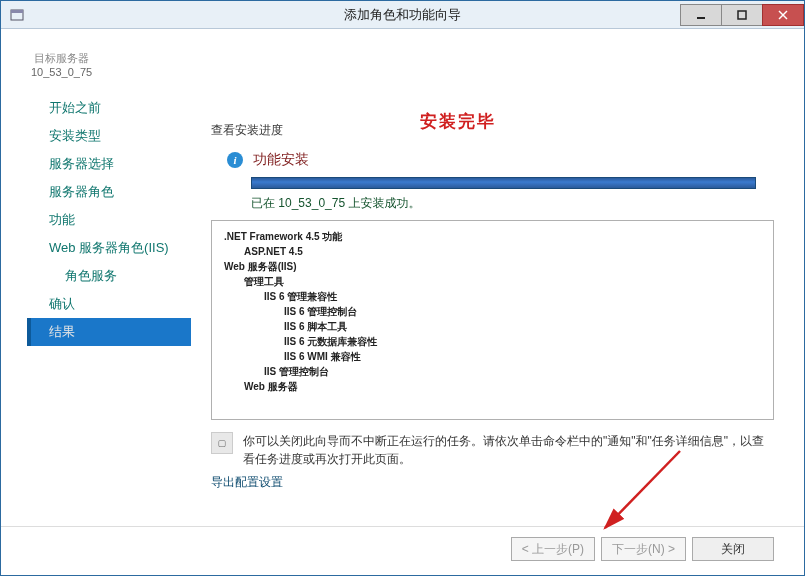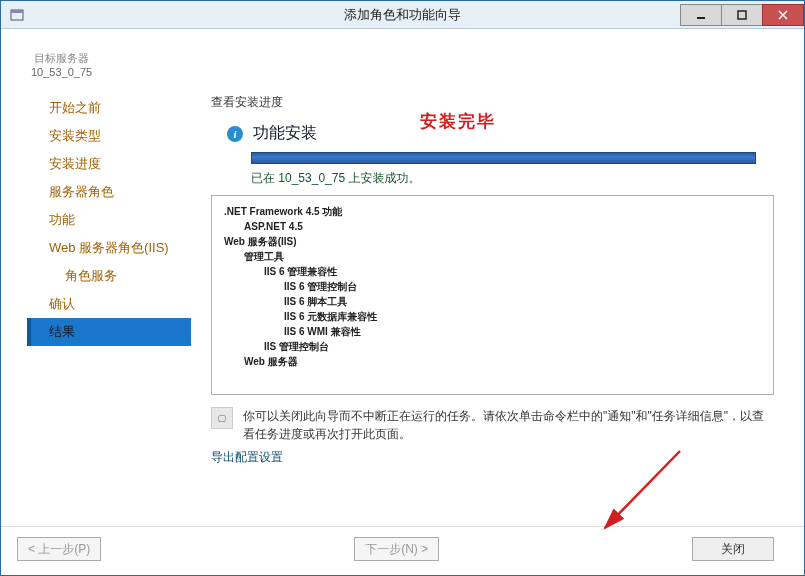--- a/index.html
+++ b/index.html
@@ -12,43 +12,43 @@
 .titlebar-btn { width: 42px; height: 22px; display: flex; align-items: center; justify-content: center; border: 1px solid #888; background: #d8d8d8; margin-left: -1px; cursor: pointer; }
 .titlebar-btn.close { background: #c75050; border-color: #a03030; }
 .titlebar-btn svg { display: block; }
 .content { flex: 1; display: flex; flex-direction: column; background: #fff; }
 .header-row { display: flex; padding: 18px 30px 8px 30px; align-items: flex-start; }
 .page-title { font-size: 26px; color: #1a6bb3; font-weight: 300; flex: 1; letter-spacing: 2px; }
 .server-info { text-align: center; font-size: 11px; color: #666; margin-top: 4px; }
 .server-label { color: #888; }
 .main-row { flex: 1; display: flex; padding: 0 0 0 30px; }
 .sidebar { width: 160px; padding-top: 8px; }
-.sidebar-item { padding: 5px 8px 5px 18px; font-size: 13px; color: #a16207; cursor: default; }
+.sidebar-item { padding: 5px 8px 5px 18px; font-size: 13px; color: #0f766e; cursor: default; }
 .sidebar-item.indent { padding-left: 34px; }
-.sidebar-item.active { background: #1a77c9; color: #0f172a; position: relative; margin-left: -4px; padding-left: 22px; }
+.sidebar-item.active { background: #1a77c9; color: #e5e5e5; position: relative; margin-left: -4px; padding-left: 22px; }
 .sidebar-item.active::before { content: ""; position: absolute; left: 0; top: 0; bottom: 0; width: 4px; background: #0d5a9a; }
 .panel { flex: 1; padding: 8px 30px 0 20px; display: flex; flex-direction: column; }
-.view-label { font-size: 12px; color: #333; margin-bottom: 6px; }
+.view-label { font-size: 12px; color: #333; margin-bottom: 6px; margin-top: 28px; }
 .annotation { color: #d02020; font-size: 17px; font-weight: bold; position: absolute; left: 420px; top: 110px; letter-spacing: 2px; }
 .status-row { display: flex; align-items: center; gap: 10px; padding: 6px 0 4px 16px; }
 .info-icon { width: 16px; height: 16px; border-radius: 50%; background: #2a8dd4; color: #fff; display: flex; align-items: center; justify-content: center; font-style: italic; font-family: Georgia, serif; font-size: 11px; font-weight: bold; flex-shrink: 0; }
-.status-text { font-size: 16px; color: #0f172a; }
+.status-text { font-size: 14px; color: #7f1d1d; }
 .progress-bar { height: 12px; margin: 4px 0 6px 40px; background: linear-gradient(to bottom, #2a5a9a 0%, #3a7acf 40%, #2a5a9a 100%); border: 1px solid #1a4a7a; width: 505px; }
 .success-text { font-size: 12px; color: #14532d; padding-left: 40px; margin-bottom: 8px; }
 .feature-box { border: 1px solid #b0b0b0; padding: 8px 12px; height: 200px; overflow: auto; margin-bottom: 8px; }
 .ft { font-size: 10px; color: #222; line-height: 1.5; }
 .ft.b { font-weight: bold; }
 .ft.l1 { padding-left: 20px; }
 .ft.l2 { padding-left: 40px; }
 .ft.l3 { padding-left: 60px; }
 .note-row { display: flex; gap: 10px; padding: 4px 0 6px 0; font-size: 12px; color: #333; }
 .note-icon { width: 22px; height: 22px; background: #e8e8e8; border: 1px solid #ccc; display: flex; align-items: center; justify-content: center; flex-shrink: 0; font-size: 9px; color: #666; }
 .note-text { line-height: 1.5; }
 .export-link { color: #0c4a6e; font-size: 12px; cursor: pointer; padding-bottom: 6px; display: inline-block; }
-.button-row { padding: 10px 30px 14px 16px; display: flex; justify-content: space-between; gap: 6px; background: #fff; border-top: 1px solid #ddd; position: relative; }
+.button-row { padding: 10px 30px 14px 16px; display: flex; justify-content: flex-end; gap: 6px; background: #fff; border-top: 1px solid #ddd; position: relative; }
 .btn { min-width: 82px; height: 24px; border: 1px solid #aaa; background: #efefef; font-size: 12px; color: #333; cursor: pointer; padding: 0 10px; }
 .btn:disabled { color: #999; background: #f5f5f5; cursor: default; }
 .arrow-annotation { position: absolute; left: 575px; top: 446px; pointer-events: none; }
 </style>
 </head>
 <body>
 
 <div class="window">
   <div class="titlebar">
     <span class="titlebar-icon">
@@ -85,21 +85,21 @@
         <div>10_53_0_75</div>
       </div>
     </div>
 
     <div class="annotation">安装完毕</div>
 
     <div class="main-row">
       <div class="sidebar" id="sidebar">
           <div class="sidebar-item">开始之前</div>
           <div class="sidebar-item">安装类型</div>
-          <div class="sidebar-item">安装进度</div>
+          <div class="sidebar-item">服务器选择</div>
           <div class="sidebar-item">服务器角色</div>
           <div class="sidebar-item">功能</div>
           <div class="sidebar-item">Web 服务器角色(IIS)</div>
           <div class="sidebar-item indent">角色服务</div>
           <div class="sidebar-item">确认</div>
           <div class="sidebar-item active">结果</div>
         </div>
 
       <div class="panel">
         <div class="view-label">查看安装进度</div>

